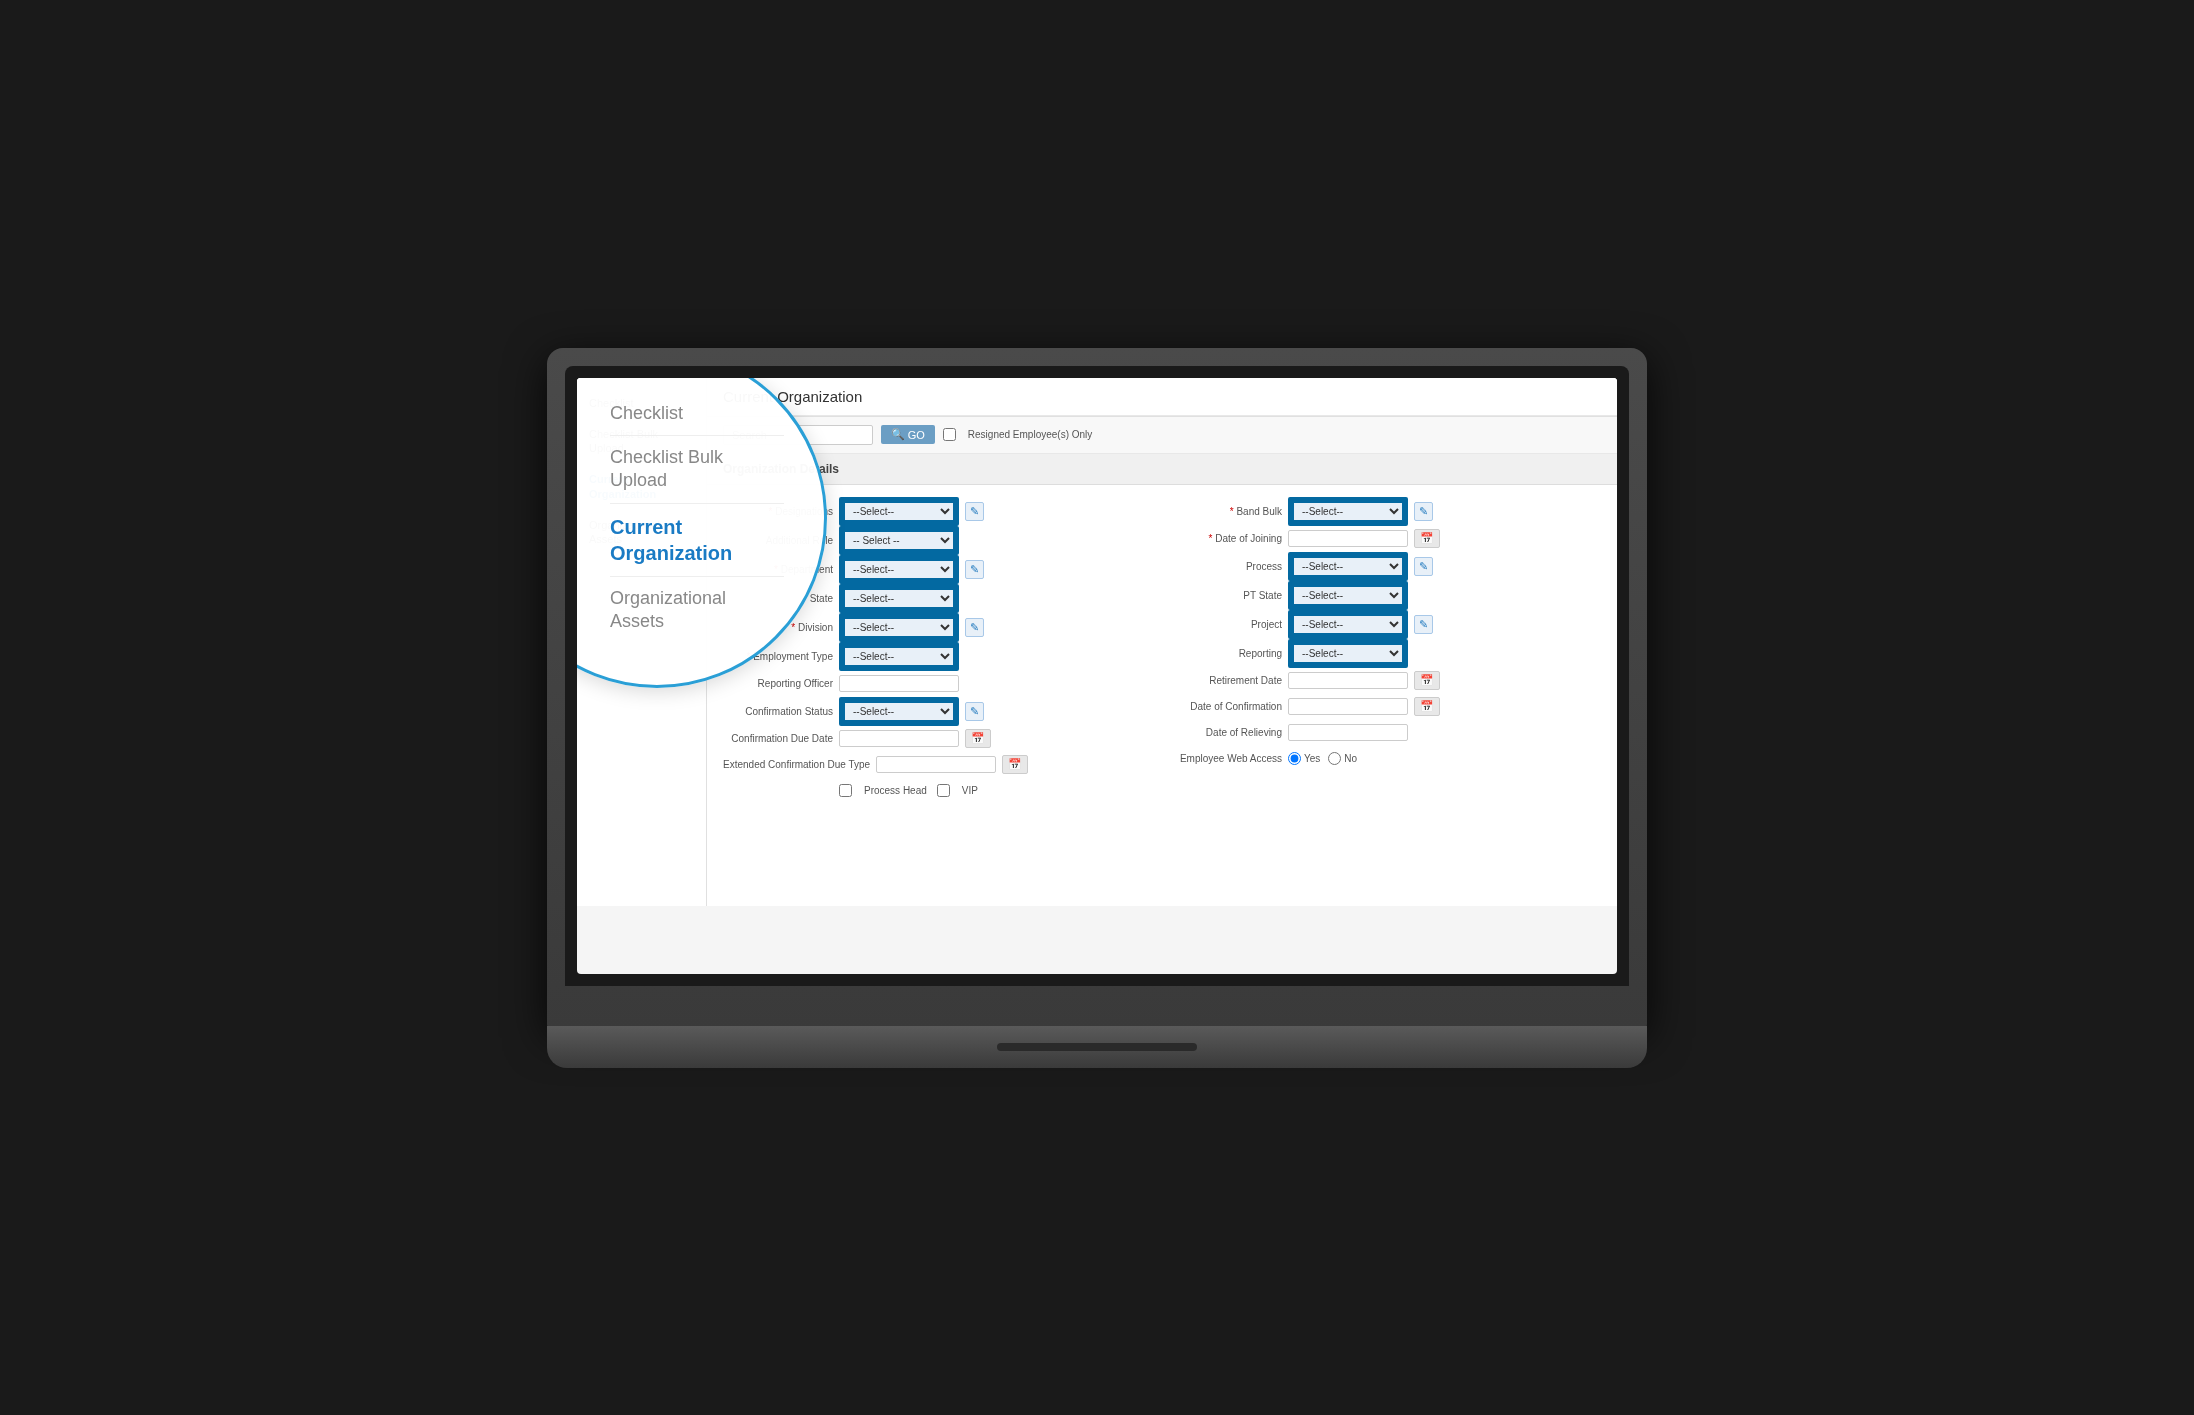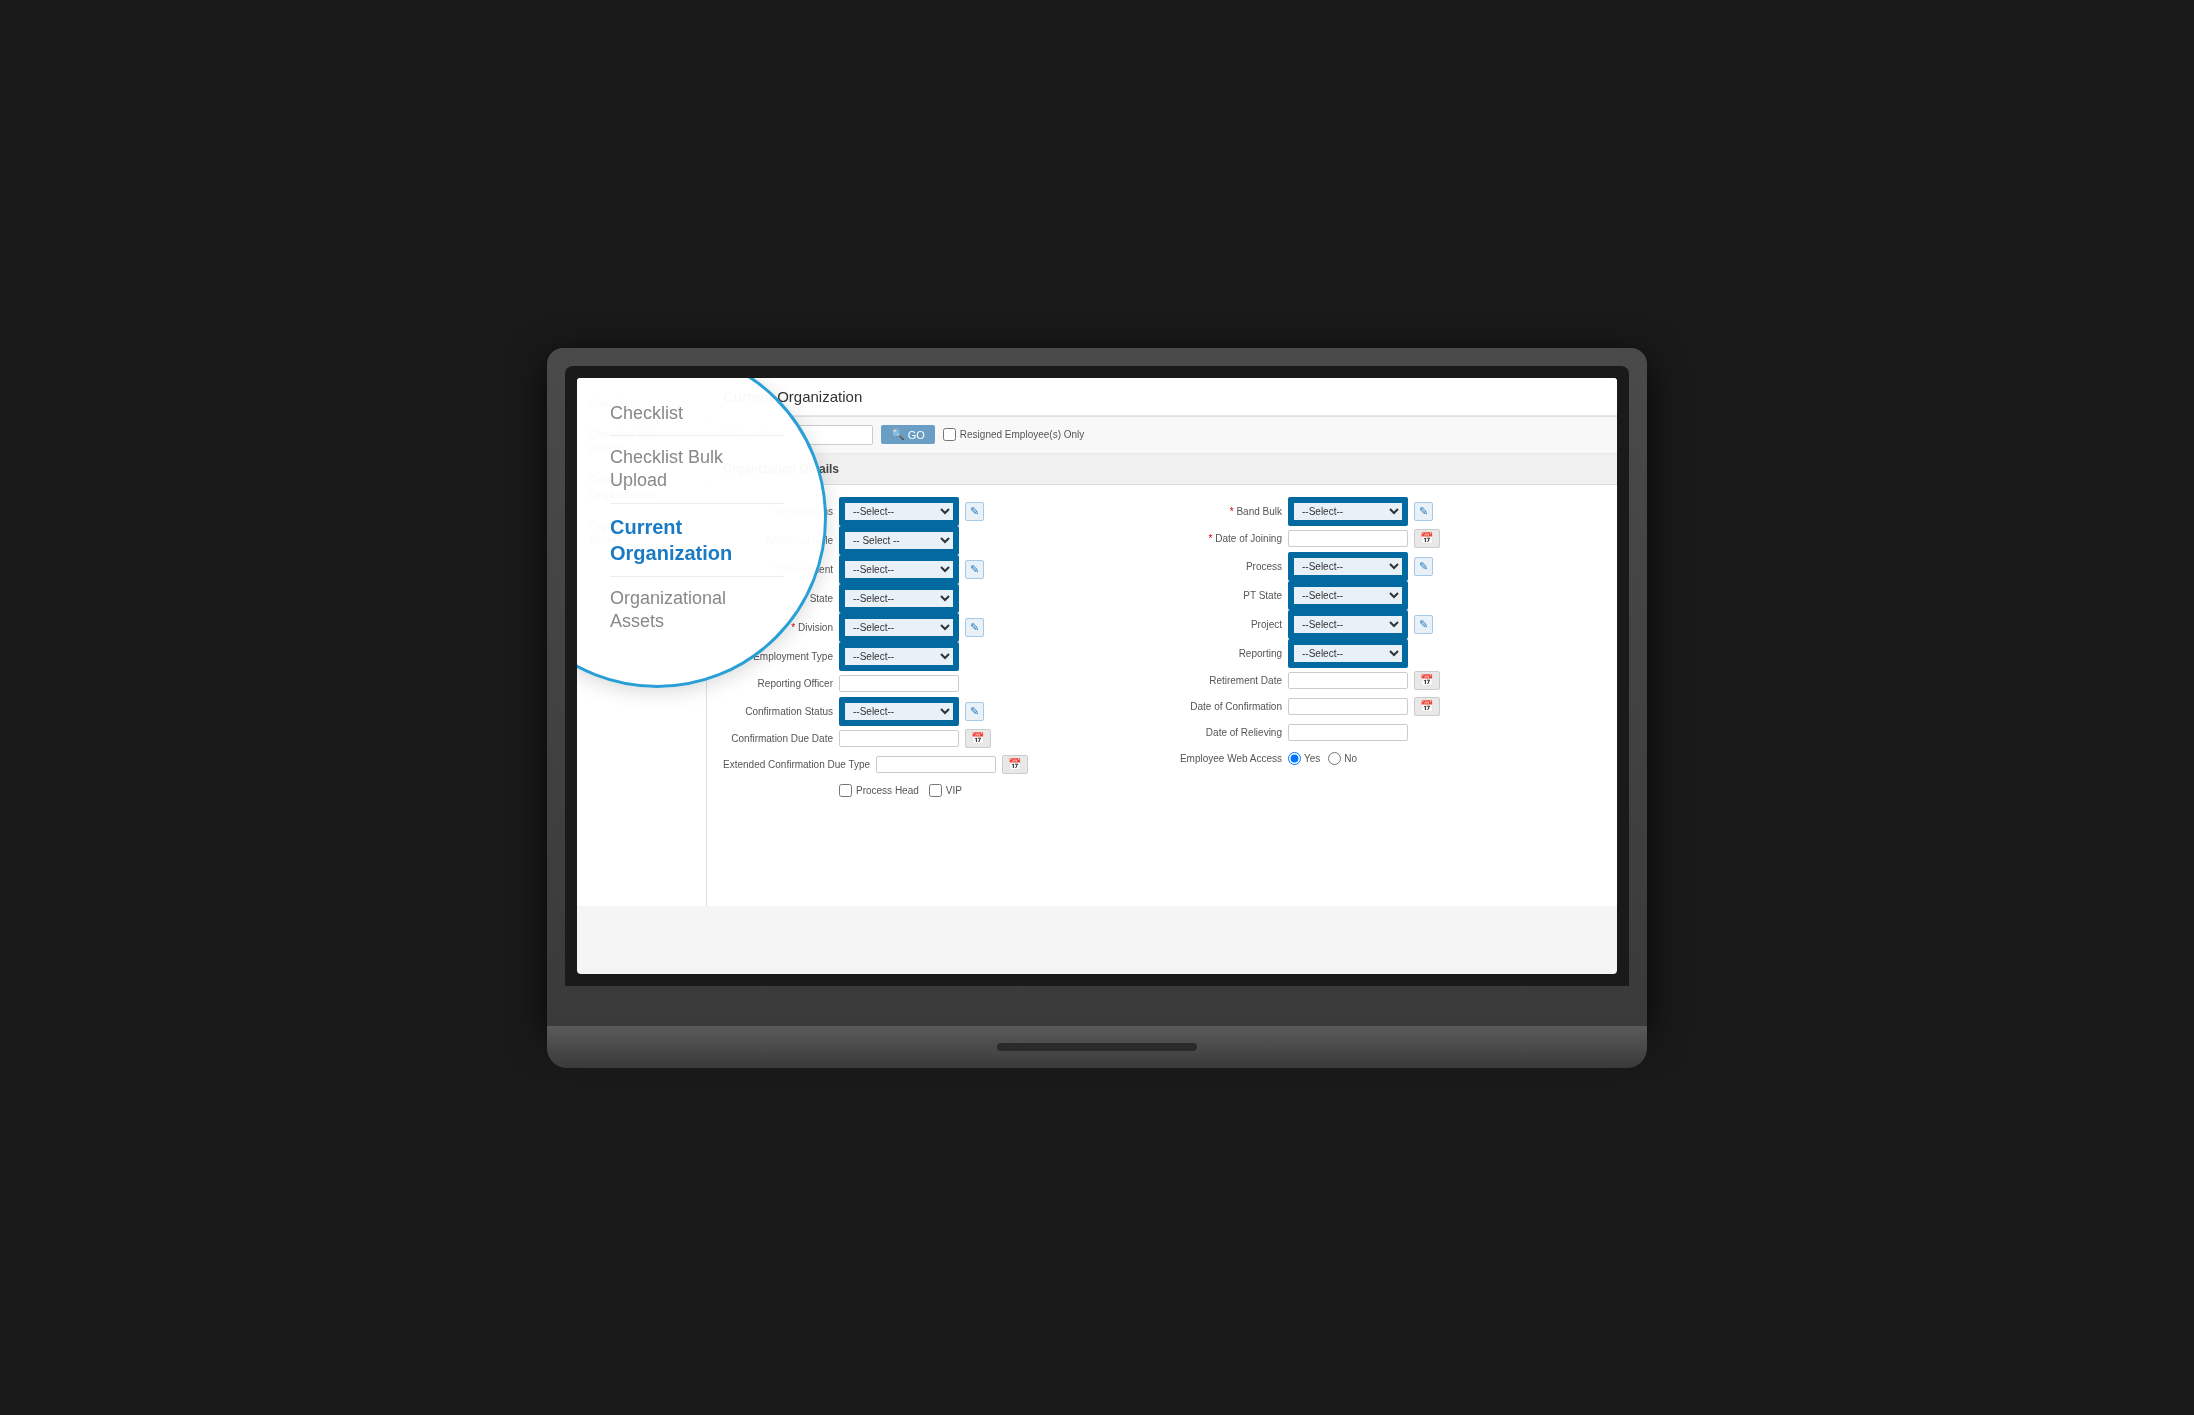--- a/index.html
+++ b/index.html
@@ -249,21 +249,21 @@
       cursor: pointer;
       border-radius: 2px;
       display: flex;
       align-items: center;
       gap: 3px;
     }
 
     .checkbox-label {
       display: flex;
       align-items: center;
-      gap: 4px;
+      gap: 12px;
       font-size: 10px;
       color: #555;
     }
 
     .section-header {
       padding: 8px 16px;
       font-size: 12px;
       color: #444;
       font-weight: bold;
       background: #f0f0f0;

